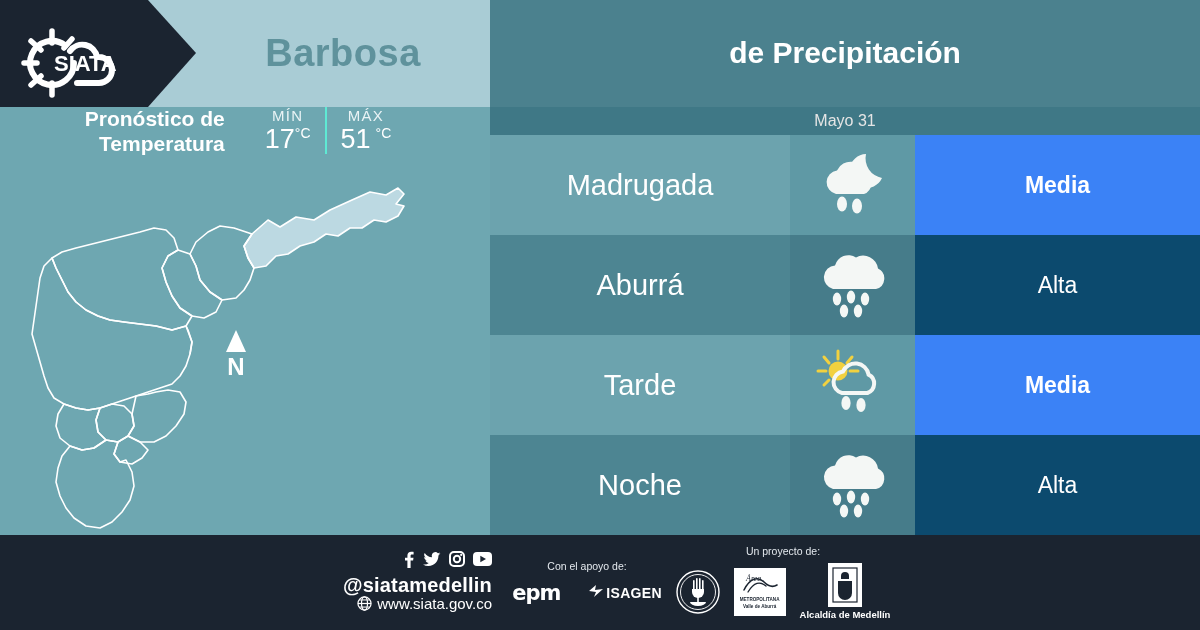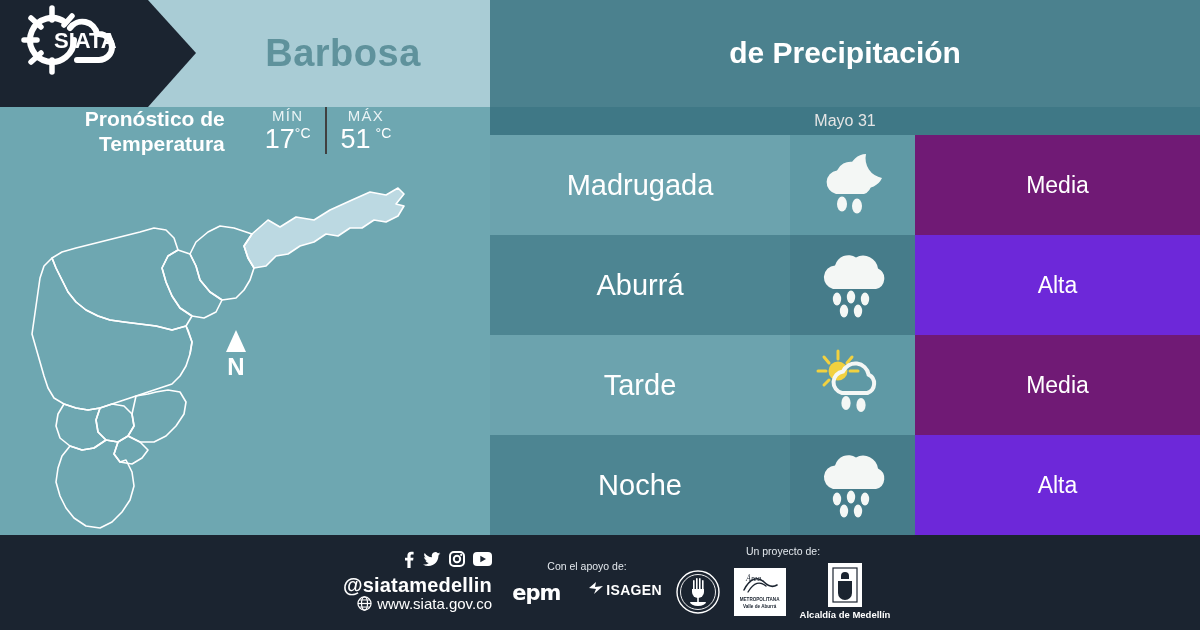--- a/index.html
+++ b/index.html
@@ -18,40 +18,40 @@
     background:#6ea7b1;
   }
   .left-header {
     position:absolute; left:0; top:0; width:490px; height:107px;
     background:#a9ccd5;
   }
   .logo-banner {
     position:absolute; left:0; top:0; width:196px; height:107px;
     background:#1b2430;
     clip-path:polygon(0 0, 148px 0, 196px 53px, 148px 107px, 0 107px);
-    display:flex; align-items:flex-start; justify-content:flex-start;
+    display:flex; align-items:flex-end; justify-content:flex-start;
   }
   .siata-logo { margin-left:10px; }
   .city-name {
     position:absolute; left:196px; top:0; width:294px; height:107px;
     display:flex; align-items:center; justify-content:center;
     color:#5f929c; font-size:38px; font-weight:bold; letter-spacing:.5px;
   }
 
   .temp-block {
     position:absolute; left:0; top:107px; width:490px; height:70px;
     display:flex; align-items:flex-start; justify-content:center; gap:26px;
   }
   .temp-title {
     color:#ffffff; font-size:21px; font-weight:bold; line-height:1.18;
     text-align:right;
   }
   .temp-vals { display:flex; align-items:flex-start; gap:0; }
   .temp-item { text-align:center; padding:0 14px; }
-  .temp-item.min { border-right:2px solid #404040; }
+  .temp-item.min { border-right:2px solid #5eead4; }
   .temp-lbl { color:#e9f3f5; font-size:15px; letter-spacing:1.3px; display:block; }
   .temp-val { color:#ffffff; font-size:27px; display:block; line-height:1.12; }
   .temp-val .deg { font-size:14px; vertical-align:super; }
   .temp-val .deg.spaced { margin-left:5px; }
 
   .map-wrap { position:absolute; left:0; top:170px; width:490px; height:365px; }
   .map-wrap svg { display:block; }
 
   
   .right-col {
@@ -83,42 +83,42 @@
   }
   .cell-icon {
     width:125px; display:flex; align-items:center; justify-content:center;
   }
   .fc-row.lite .cell-icon { background:#5f99a5; }
   .fc-row.dark .cell-icon { background:#467c8a; }
   .cell-prob {
     flex:1; display:flex; align-items:center; justify-content:center;
     color:#ffffff; font-size:23px;
   }
-  .fc-row.lite .cell-prob { background:#701a75; }
-  .fc-row.dark .cell-prob { background:#6d28d9; }
+  .fc-row.lite .cell-prob { background:#3b82f6;font-weight:bold; }
+  .fc-row.dark .cell-prob { background:#0c4a6e; }
 
   
   .footer {
     position:absolute; left:0; top:535px; width:1200px; height:95px;
     background:#1b2430; display:flex; align-items:center;
   }
   .social-area {
     position:absolute; left:300px; top:0; width:200px; height:95px;
     display:flex; flex-direction:column; align-items:flex-end; justify-content:center;
     padding-right:8px;
   }
   .social-icons { display:flex; gap:8px; align-items:center; margin-bottom:2px; }
   .handle { color:#ffffff; font-size:20px; font-weight:bold; letter-spacing:.2px; line-height:1.1; }
   .website { color:#ffffff; font-size:15px; display:flex; align-items:flex-start; gap:5px; line-height:1.1; }
   .support-area {
     position:absolute; left:512px; top:0; width:150px; height:95px;
     display:flex; flex-direction:column; align-items:center; justify-content:center;
   }
   .support-cap { color:#e3e8ed; font-size:10.5px; margin-bottom:9px; }
-  .support-logos { display:flex; align-items:flex-start; gap:28px; }
+  .support-logos { display:flex; align-items:center; gap:28px; }
   .epm-text { color:#ffffff; font-size:21px; font-weight:bold; font-family:"DejaVu Sans", sans-serif; letter-spacing:-1px; }
   .isagen-text { color:#ffffff; font-size:14px; font-weight:bold; letter-spacing:.3px; }
   .project-area {
     position:absolute; left:668px; top:0; width:230px; height:95px;
     display:flex; flex-direction:column; align-items:center; justify-content:center;
   }
   .project-cap { color:#e3e8ed; font-size:10.5px; margin-bottom:6px; }
   .project-logos { display:flex; align-items:center; gap:14px; }
   .amva-box { background:#ffffff; width:52px; height:48px; display:flex; flex-direction:column;
               align-items:center; justify-content:center; }

